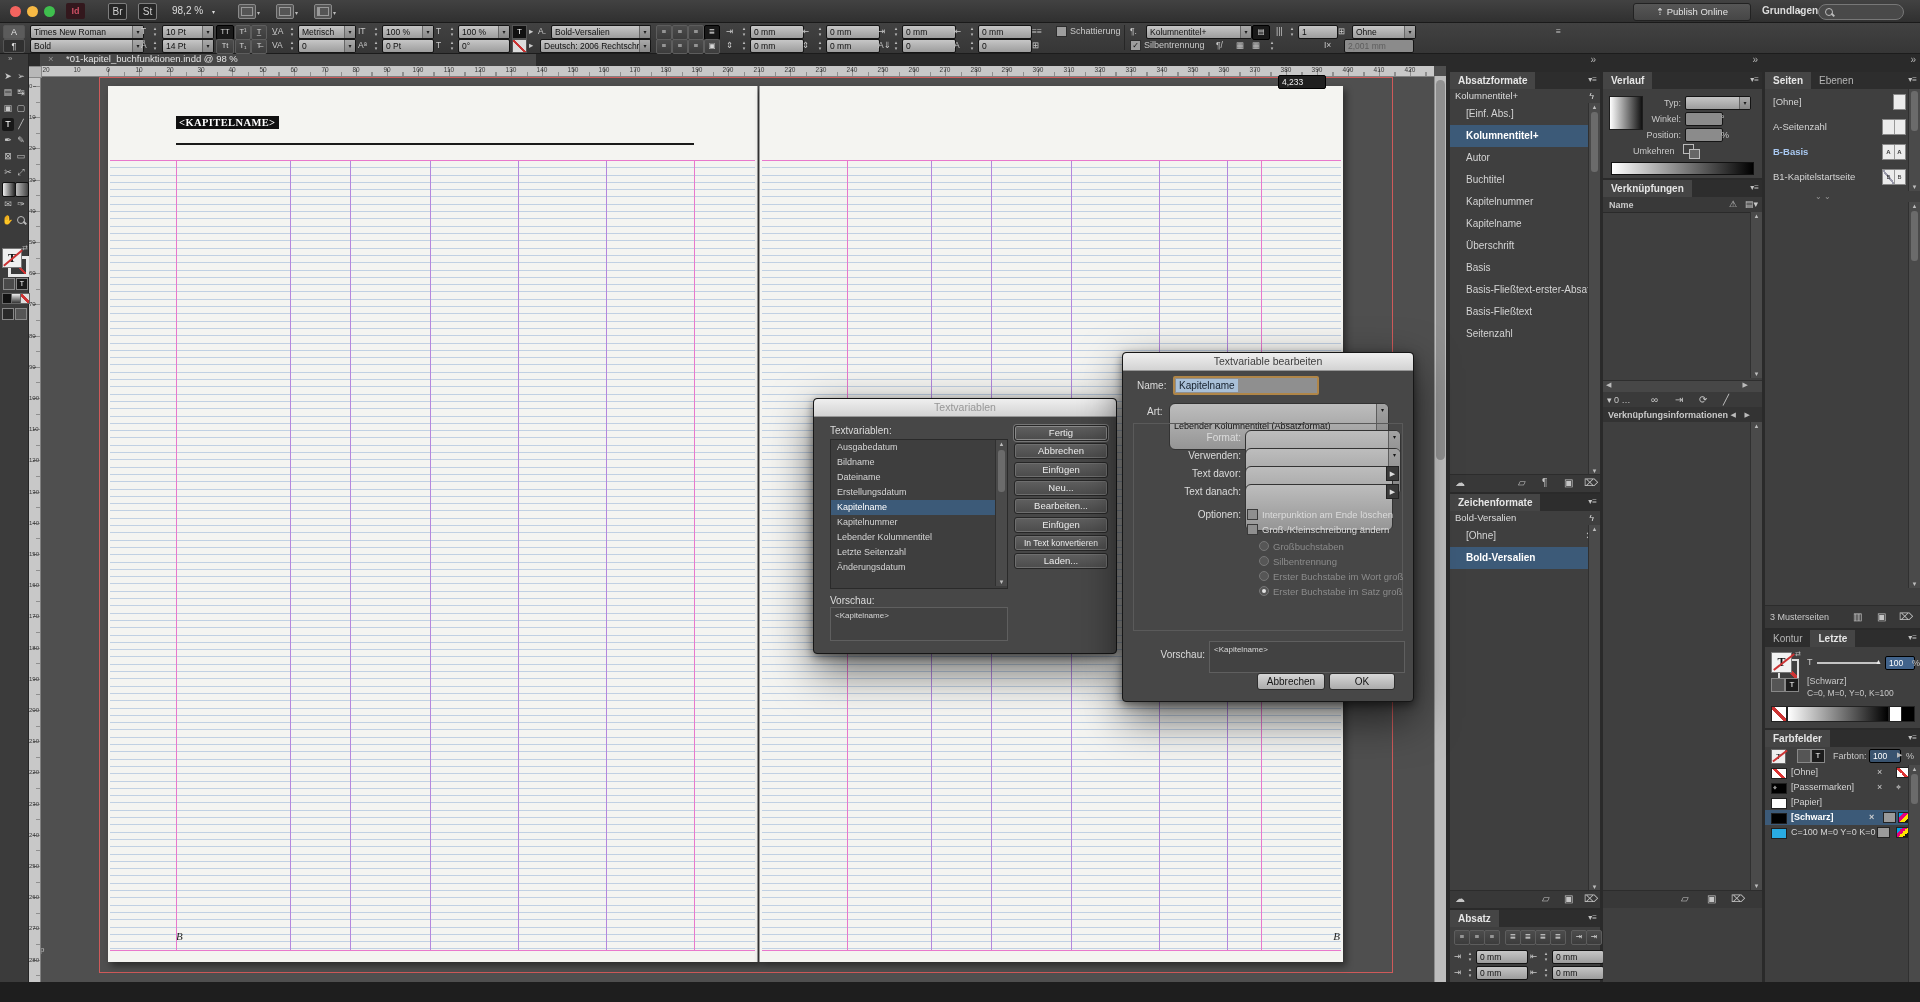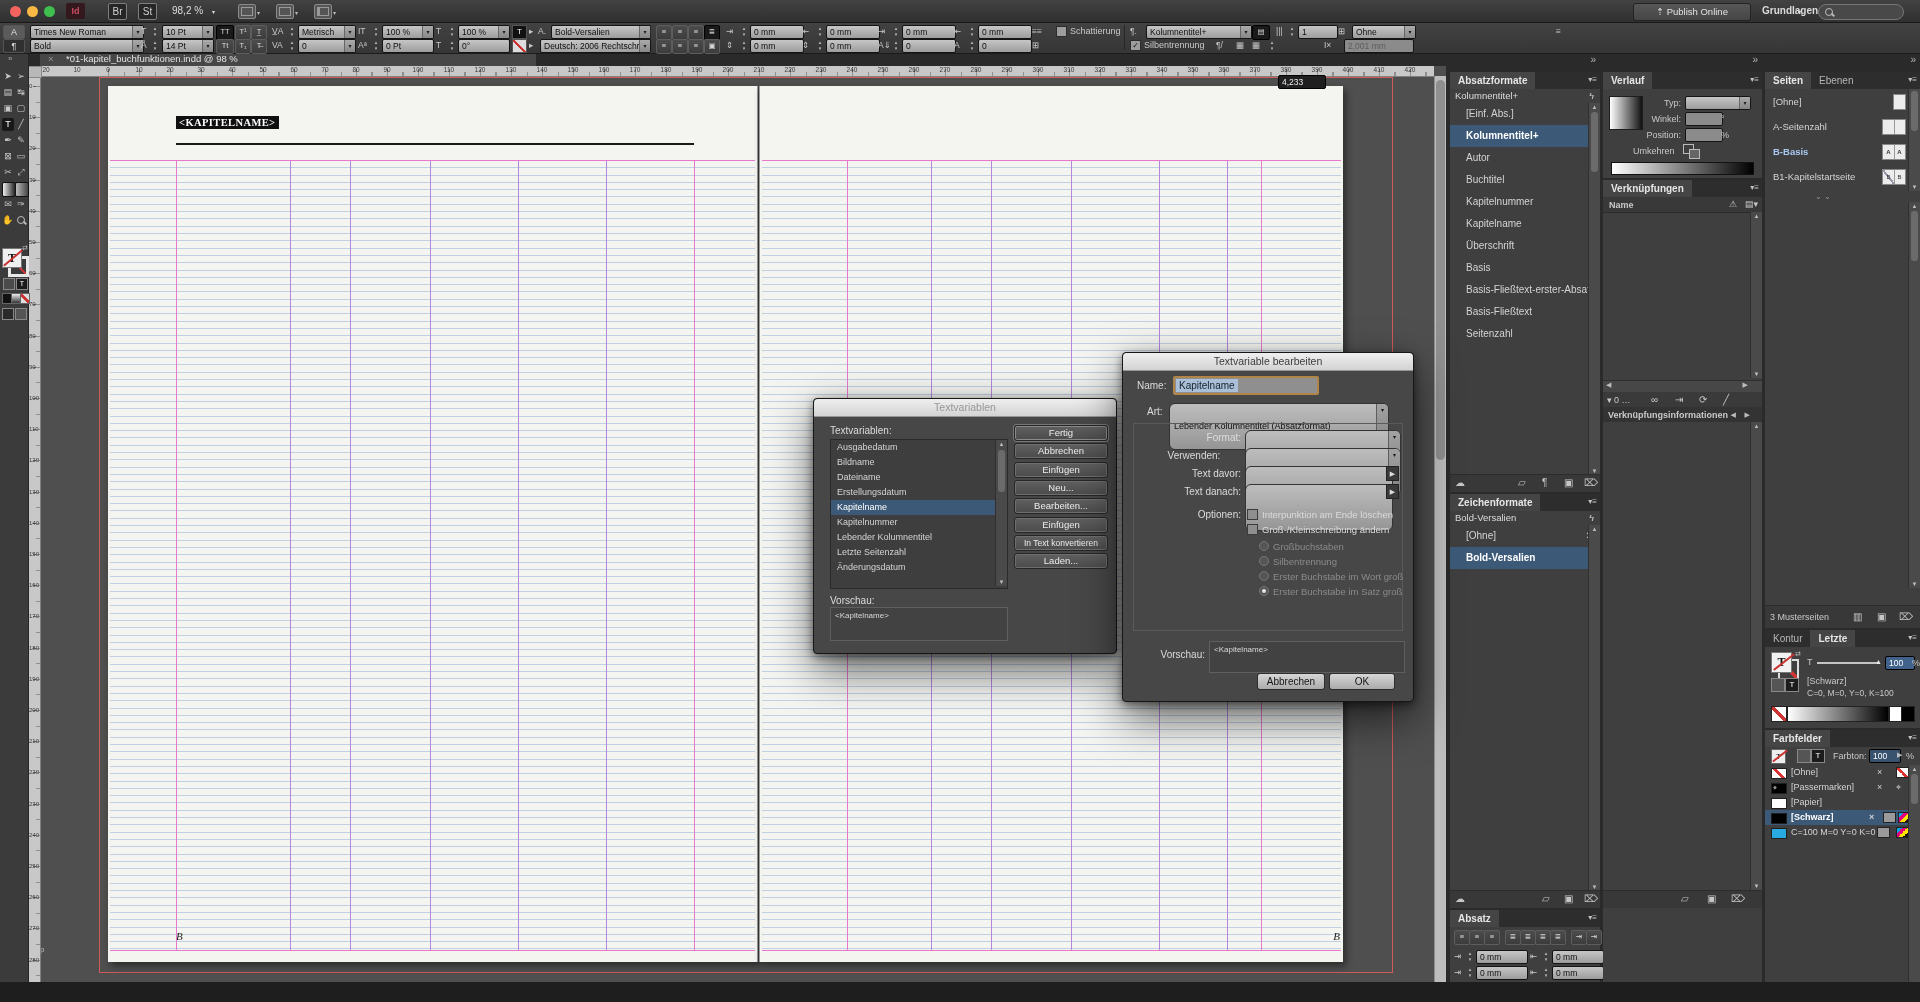--- a/index.html
+++ b/index.html
@@ -826,21 +826,21 @@
     <div class="abs" style="left:50px;top:23px;width:142px;height:15px;background:#8f8f8f;border:2px solid #b08648;border-radius:2px">
       <span class="abs" style="left:1px;top:1px;background:#a9c0d8;color:#16202c;font-size:10px;line-height:13px;padding:0 3px">Kapitelname</span>
     </div>
     <span class="dlab" style="left:24px;top:53px">Art:</span>
     <div class="ddrop" style="left:46px;top:50px;width:210px"><span>Lebender Kolumnentitel (Absatzformat)</span><span class="dd">▾</span></div>
     <div class="abs" style="left:10px;top:70px;width:268px;height:206px;border:1px solid #5a5a5a"></div>
 
     <span class="dlab" style="left:0;top:79px;width:118px;text-align:right">Format:</span>
     <div class="ddrop" style="left:122px;top:77px;width:146px"><span>Kapitelname</span><span class="dd">▾</span></div>
 
-    <span class="dlab" style="left:12px;top:97px;width:118px;text-align:center">Verwenden:</span>
+    <span class="dlab" style="left:0;top:97px;width:118px;text-align:right">Verwenden:</span>
     <div class="ddrop" style="left:122px;top:95px;width:146px"><span>Erstes auf Seite</span><span class="dd">▾</span></div>
 
     <span class="dlab" style="left:0;top:115px;width:118px;text-align:right">Text davor:</span>
     <div class="ddrop" style="left:122px;top:113px;width:138px"></div>
     <span class="darr" style="left:263px;top:113px">▶</span>
 
     <span class="dlab" style="left:0;top:133px;width:118px;text-align:right">Text danach:</span>
     <div class="ddrop" style="left:122px;top:131px;width:138px"></div>
     <span class="darr" style="left:263px;top:131px">▶</span>
 

